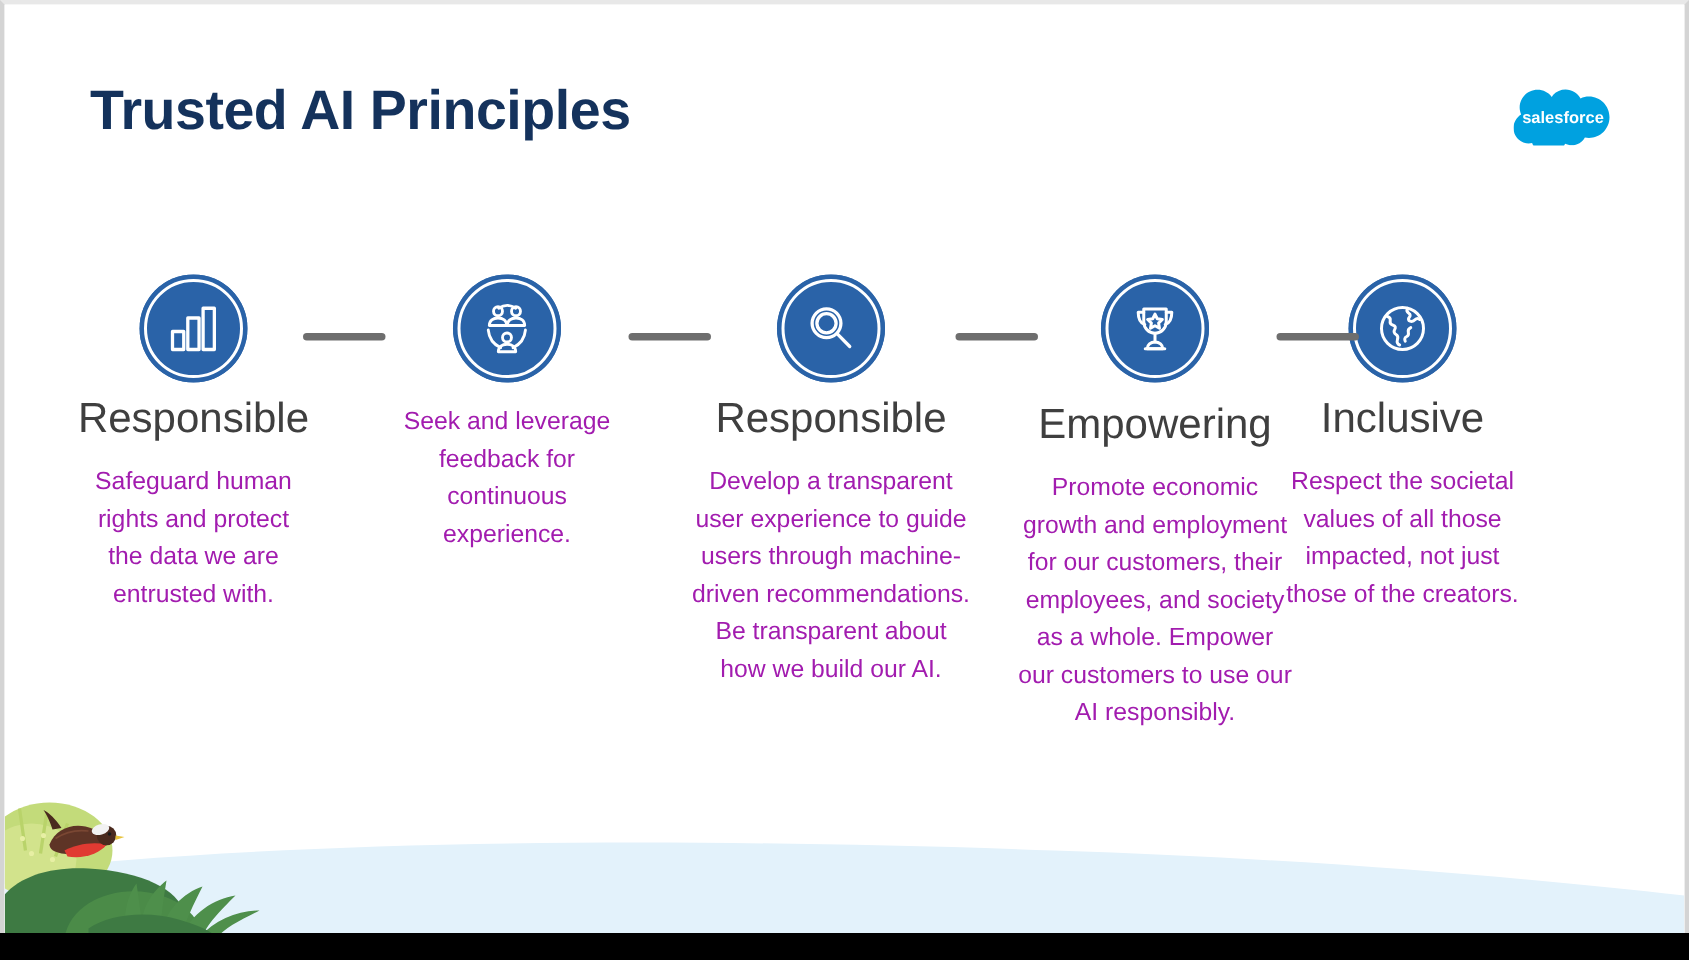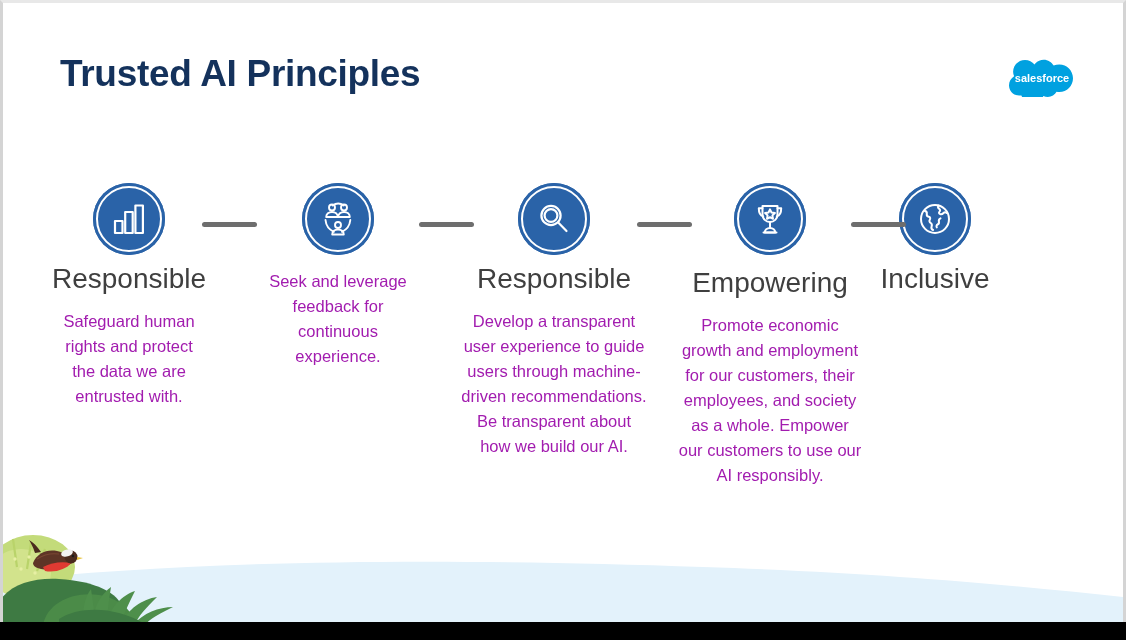--- a/index.html
+++ b/index.html
@@ -231,20 +231,21 @@
           <svg width="40" height="40" viewBox="0 0 40 40">
             <g fill="none" stroke="#ffffff" stroke-width="2" stroke-linejoin="round" stroke-linecap="round">
               <circle cx="20" cy="20" r="14"></circle>
               <path d="M9.5 11.8c1.6 0.4 2.6 1.6 2.3 3.1-0.3 1.6 0.6 2.6 2 2.9 1.4 0.3 1.8 1.6 1 2.9-0.8 1.3-0.3 2.6 0.9 3.3 1.2 0.7 1.4 2.1 0.9 3.6-0.5 1.5 0.2 2.9 1.5 3.4"></path>
               <path d="M23.5 6.5c-0.8 1.3-0.4 2.6 0.7 3.3 1.1 0.7 1.2 1.9 0.3 2.8-0.9 0.9-0.6 2.1 0.6 2.5 1.2 0.4 2.5-0.1 3.4-1.1 0.9-1 2.2-1 3 0"></path>
               <path d="M25.5 19.4c-1.3 0.6-1.9 1.9-1.6 3.2 0.3 1.3-0.2 2.4-1.3 2.9-1.1 0.5-1.4 1.7-0.8 2.9"></path>
             </g>
           </svg>
         </div>
         <div class="principle-heading">Inclusive</div>
+        <div class="principle-body" style="margin-left:8px; margin-right:8px;">Respect the societal values of all those impacted, not just those of the creators.</div>
       </div>
 
       <div class="connector" style="left:199px; width:55px;"></div>
       <div class="connector" style="left:416px; width:55px;"></div>
       <div class="connector" style="left:634px; width:55px;"></div>
       <div class="connector" style="left:848px; width:55px;"></div>
     </div>
 
     <div id="bottom-art">
       <svg width="1120" height="102" viewBox="0 0 1120 102">

